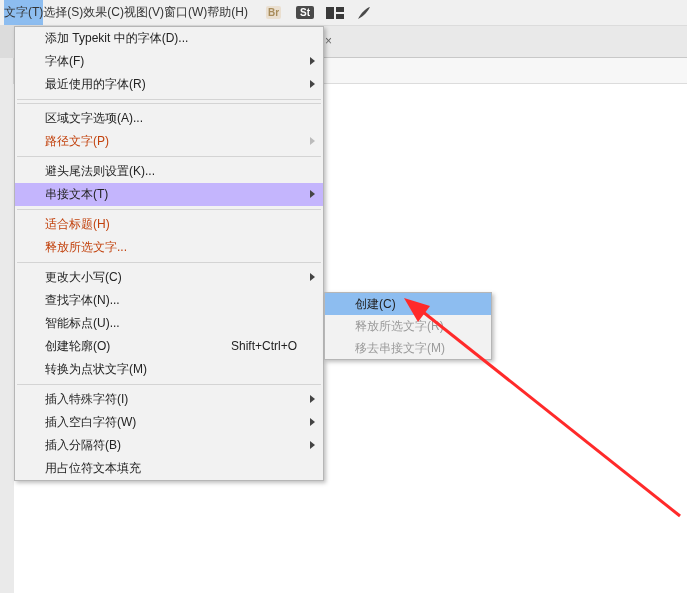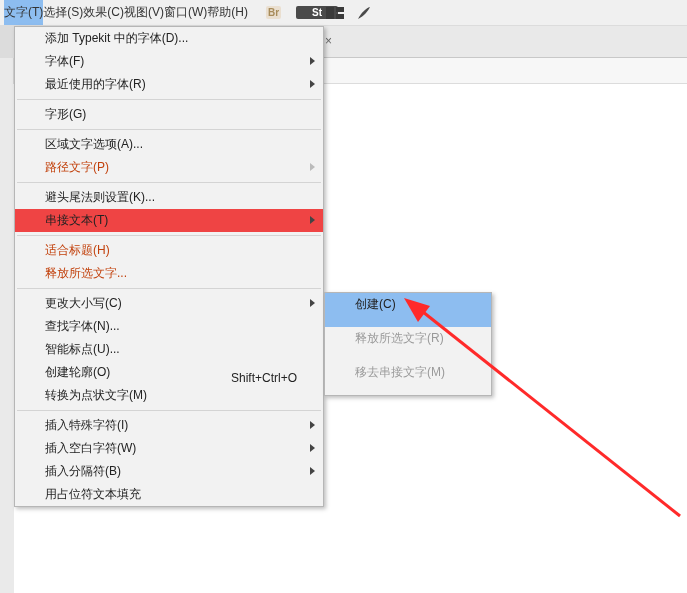--- a/index.html
+++ b/index.html
@@ -4,42 +4,42 @@
 <style>
   * { margin: 0; padding: 0; box-sizing: border-box; font-family: "Microsoft YaHei", Arial, sans-serif; font-size: 12px; }
   body { width: 687px; height: 593px; background: #ffffff; overflow: hidden; position: relative; }
 
   .menubar { height: 26px; background: #f0f0f0; border-bottom: 1px solid #dcdcdc; display: flex; align-items: center; padding: 0 4px; }
   .menubar-item { padding: 4px 0; color: #333; cursor: default; }
   .menubar-item.active { background: #8dbdf0; }
   .menubar-spacer { width: 14px; }
   .menubar-icon { width: 22px; height: 18px; margin: 0 4px; display:inline-flex; align-items:center; }
   .br-icon { background:#eadfd0; color:#a88c5a; font-size:10px; font-weight:bold; border-radius:2px; padding:1px 2px; }
-  .st-icon { background:#4a4a4a; color:#fff; font-size:10px; font-weight:bold; border-radius:2px; padding:1px 16px; }
+  .st-icon { background:#4a4a4a; color:#fff; font-size:10px; font-weight:bold; border-radius:2px; padding:1px 4px; }
   .layout-icon svg, .stocks-icon svg { display:block; }
 
   .tabbar { position:absolute; top:26px; left:0; right:0; height:32px; background:#e9e9e9; border-bottom:1px solid #c8c8c8; }
   .tabbar::before { content:""; position:absolute; left:0; top:0; width:14px; height:32px; background:#dcdcdc; }
   .tab-close { position:absolute; left:325px; top:8px; width:14px; height:14px; color:#666; }
 
   .canvas-toolbar { position:absolute; top:58px; left:0; right:0; height:26px; background:#f7f7f7; border-bottom:1px solid #dcdcdc; }
   .canvas-toolbar .lefttab { position:absolute; left:0; top:0; width:14px; height:26px; background:#eaeaea; border-right:1px solid #d0d0d0; }
   .canvas-area { position:absolute; top:84px; left:14px; right:0; bottom:0; background:#ffffff; }
   .left-rail { position:absolute; top:84px; left:0; width:14px; bottom:0; background:#eaeaea; }
 
   .dropdown { position:absolute; top:26px; left:14px; width:310px; background:#f2f2f2; border:1px solid #b6b6b6; box-shadow:2px 2px 4px rgba(0,0,0,0.25); }
   .dropdown .item { height:23px; line-height:23px; padding:0 26px 0 30px; color:#222; position:relative; }
   .dropdown .item.disabled { color:#c2410c; }
-  .dropdown .item.highlight { background:#ef4444; }
+  .dropdown .item.highlight { background:#c4b5fd; }
   .dropdown .sep { height:1px; background:#d4d4d4; margin:3px 2px; }
-  .dropdown .shortcut { position:absolute; right:26px; top:6px; }
+  .dropdown .shortcut { position:absolute; right:26px; top:0; }
   .dropdown .subarrow { position:absolute; right:8px; top:7px; width:0; height:0; border-top:4px solid transparent; border-bottom:4px solid transparent; border-left:5px solid #444; }
 
   .submenu { position:absolute; top:292px; left:324px; width:168px; background:#f2f2f2; border:1px solid #b6b6b6; box-shadow:2px 2px 4px rgba(0,0,0,0.25); }
-  .submenu .item { height:34px; line-height:22px; padding:0 14px 0 30px; color:#222; }
+  .submenu .item { height:22px; line-height:22px; padding:0 14px 0 30px; color:#222; }
   .submenu .item.highlight { background:#8dbdf0; }
   .submenu .item.disabled { color:#9a9a9a; }
 
   .arrow-annot { position:absolute; pointer-events:none; }
 </style>
 </head>
 <body>
 
 <div class="menubar">
   <div class="menubar-item active"><span>文字(T)</span></div>
@@ -77,21 +77,20 @@
   <div class="lefttab"></div>
 </div>
 <div class="left-rail"></div>
 <div class="canvas-area"></div>
 
 <div class="dropdown">
   <div class="item"><span>添加 Typekit 中的字体(D)...</span></div>
   <div class="item"><span>字体(F)</span><span class="subarrow"></span></div>
   <div class="item"><span>最近使用的字体(R)</span><span class="subarrow"></span></div>
   <div class="sep"></div>
-  <div class="item"><span>字形(G)</span></div>
   <div class="sep"></div>
   <div class="item"><span>区域文字选项(A)...</span></div>
   <div class="item disabled"><span>路径文字(P)</span><span class="subarrow" style="border-left-color:#bbb"></span></div>
   <div class="sep"></div>
   <div class="item"><span>避头尾法则设置(K)...</span></div>
   <div class="item highlight"><span>串接文本(T)</span><span class="subarrow"></span></div>
   <div class="sep"></div>
   <div class="item disabled"><span>适合标题(H)</span></div>
   <div class="item disabled"><span>释放所选文字...</span></div>
   <div class="sep"></div>

